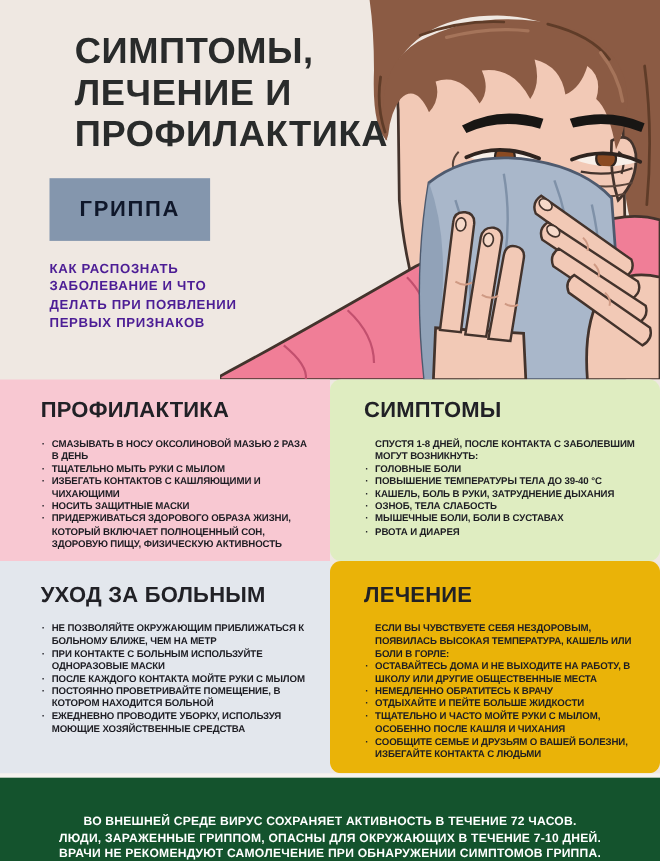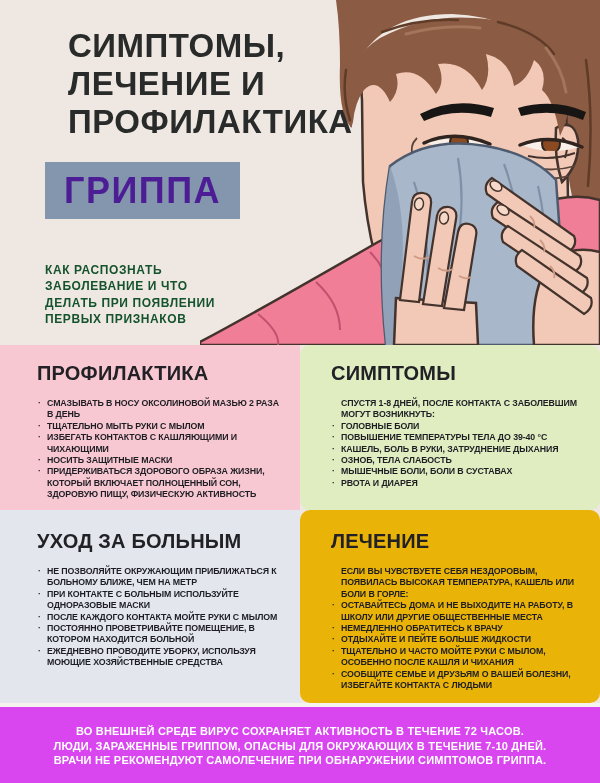--- a/index.html
+++ b/index.html
@@ -7,47 +7,47 @@
   body { font-family:"Liberation Sans", sans-serif; }
   .poster{
     position:relative; width:600px; height:783px; overflow:hidden;
     background:#efe8e2; font-weight:bold;
   }
   
   .top{ position:absolute; top:0; left:0; width:600px; height:345px; background:#efe8e2; overflow:hidden; }
   .illus{ position:absolute; top:0; left:200px; width:400px; height:345px; }
   .title{ position:absolute; left:44px; top:27px; font-size:33px; line-height:38px;
           color:#292b2b; letter-spacing:.5px;margin-left:24px; }
-  .badge{ position:absolute; left:45px; top:162px; width:195px; height:57px;
-          background:#8496ad; color:#4c1d95; font-size:36px; letter-spacing:1.5px;
+  .badge{ position:absolute; left:45px; top:162px; width:146px; height:57px;
+          background:#8496ad; color:#0f172a; font-size:20px; letter-spacing:1.5px;
           display:flex; align-items:center; justify-content:center; }
   .subtitle{ position:absolute; left:45px; top:236px; font-size:12px; line-height:16.4px;
-          color:#14532d; letter-spacing:.6px;margin-top:26px; }
+          color:#4c1d95; letter-spacing:.6px; }
   
   .grid{ position:absolute; top:345px; left:0; width:600px; height:358px;
          display:grid; grid-template-columns:300px 300px; grid-template-rows:165px 193px; }
   .panel{ overflow:hidden; padding:17px 13px 0 37px; }
   .panel.right{ padding-left:31px;border-radius:10px; }
   .panel.bottom{ padding-top:20px; }
   .panel h2{ font-size:20px; color:#212126; letter-spacing:.2px; }
   .panel-body{ margin-top:13px; font-size:8.8px; line-height:11.4px;
                letter-spacing:-.1px; color:#1d1d23; }
   .panel.pink{ background:#f8c8d2; }
   .panel.green{ background:#dfedc1; }
   .panel.gray{ background:#e3e7ed; }
   .panel.yellow{ background:#eab308; }
   .intro{ padding-left:10px; }
   .panel-body ul{ list-style:none; }
   .panel-body li{ position:relative; padding-left:10px; }
   .panel-body li::before{ content:"·"; position:absolute; left:1px; top:0; }
   
   .gap{ position:absolute; top:703px; left:0; width:600px; height:4px; background:#f6f3ef; }
   .footer{ position:absolute; top:707px; left:0; width:600px; height:76px;
-           background:#d946ef; color:#ffffff; text-align:center;
-           font-size:11px; line-height:14.6px; padding-top:17px; letter-spacing:.2px; }
+           background:#14532d; color:#ffffff; text-align:center;
+           font-size:11px; line-height:14.6px; padding-top:33px; letter-spacing:.2px; }
 </style>
 </head>
 <body>
 
 <div class="poster">
 
   <div class="top">
 
     <svg class="illus" viewBox="0 0 400 345" role="img" aria-label="Мужчина сморкается в платок, держа его обеими руками">
 

